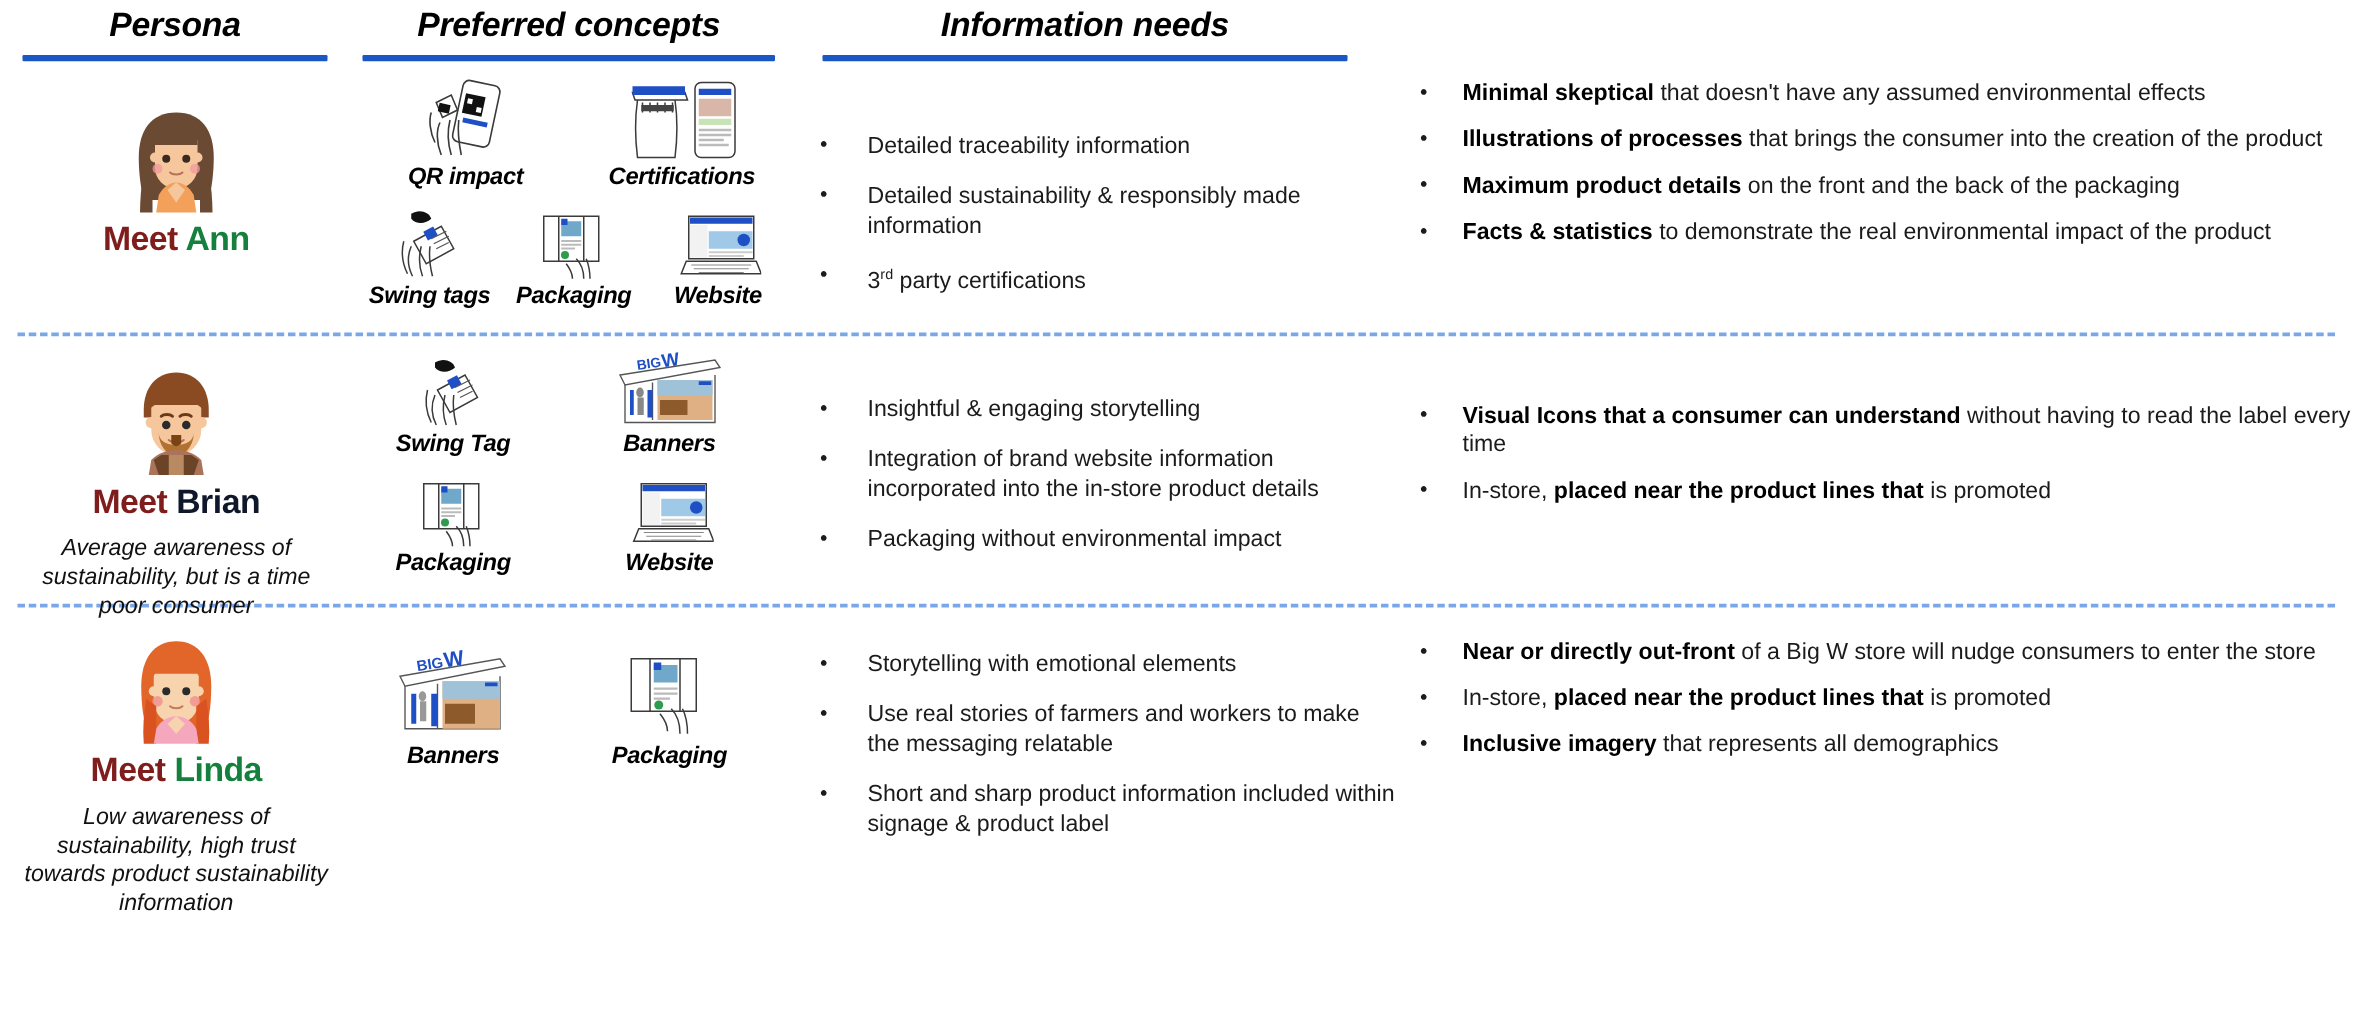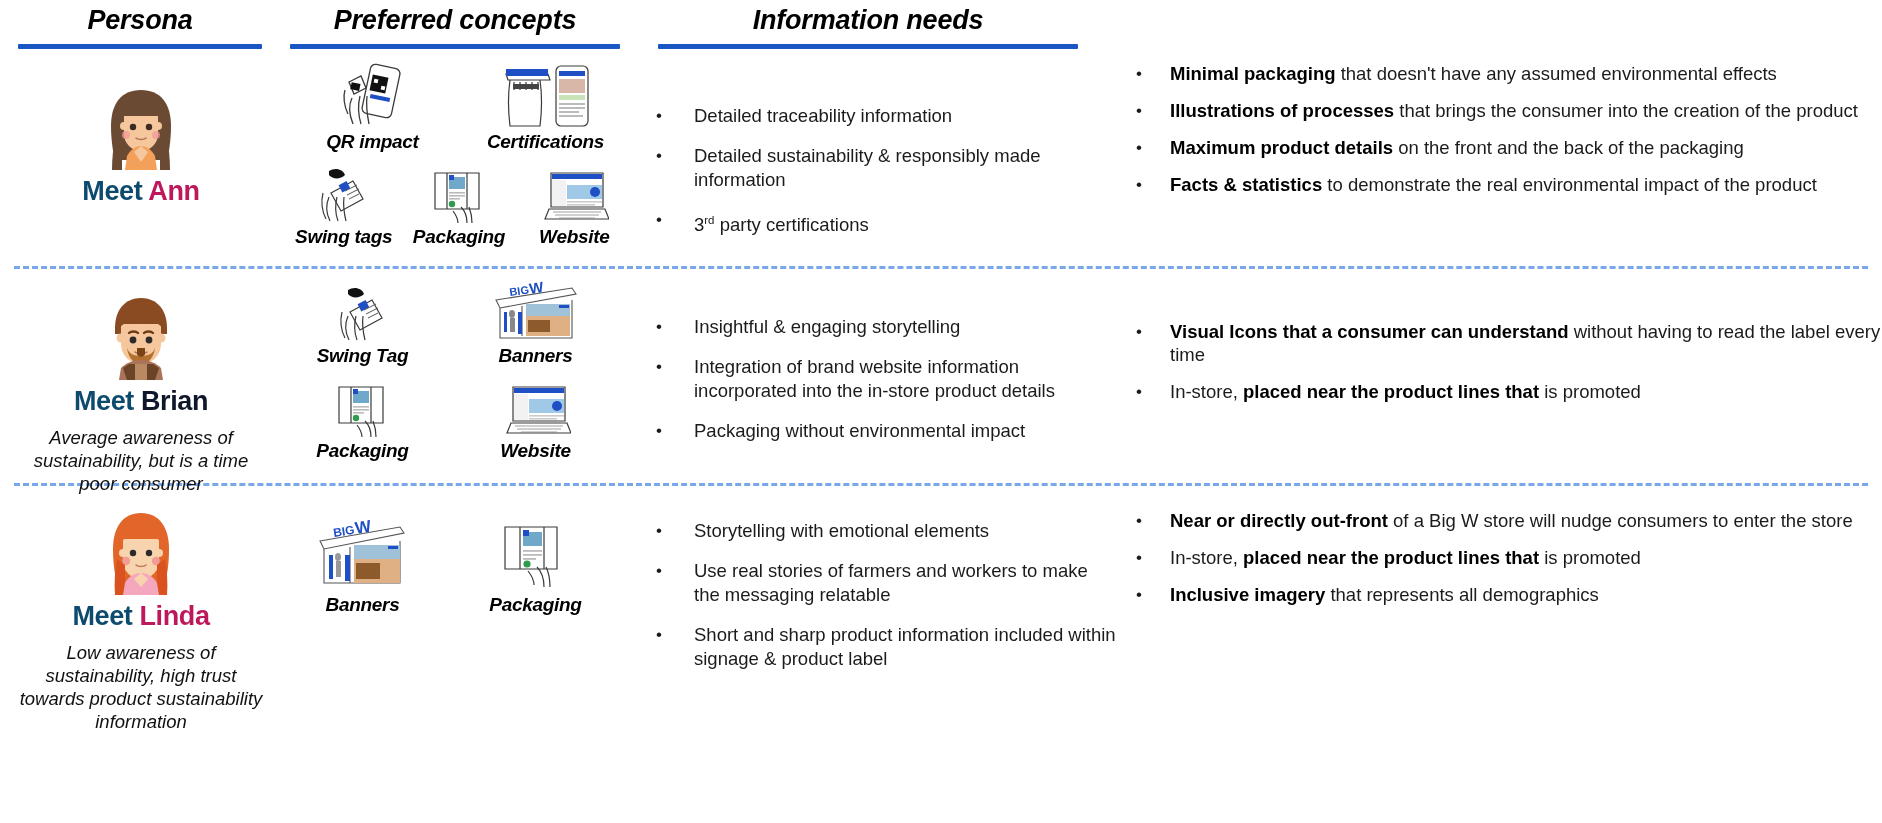--- a/index.html
+++ b/index.html
@@ -43,22 +43,22 @@
   
   .row{position:absolute;left:0;width:1882px;}
   #row-ann{top:56px;height:210px;}
   #row-brian{top:270px;height:213px;}
   #row-linda{top:487px;height:336px;}
 
   
   .persona{position:absolute;left:10px;width:262px;text-align:center;}
   .avatar{width:100px;height:100px;margin:0 auto;display:block;}
   .meet{font-size:27px;font-weight:bold;letter-spacing:-0.4px;margin-top:2px;}
-  .meet .m{color:#0c4a6e;}
-  .meet .n-green{color:#be185d;margin-top:12px;}
+  .meet .m{color:#7f1d1d;}
+  .meet .n-green{color:#15803d;margin-top:12px;}
   .meet .n-orange{color:#0f172a;}
   .persona-desc{
     font-style:italic;font-size:18.5px;line-height:23px;color:#111;
     margin-top:9px;padding:0 4px;
   }
 
   
   .concepts{position:absolute;left:286px;width:346px;}
   .concept-grid{display:flex;flex-wrap:wrap;justify-content:center;}
   .concept{width:50%;box-sizing:border-box;text-align:center;padding:0 2px 4px;}
@@ -254,21 +254,21 @@
     <div class="needs" style="top:48px;">
       <ul class="bullets">
         <li><span class="dot">•</span><span>Detailed traceability information</span></li>
         <li><span class="dot">•</span><span>Detailed sustainability &amp; responsibly made information</span></li>
         <li><span class="dot">•</span><span>3<sup>rd</sup> party certifications</span></li>
       </ul>
     </div>
 
     <div class="messaging" style="top:6px;">
       <ul class="mbullets">
-        <li><span class="dot">•</span><b>Minimal packaging</b><span> that doesn't have any assumed environmental effects</span></li>
+        <li><span class="dot">•</span><b>Minimal skeptical</b><span> that doesn't have any assumed environmental effects</span></li>
         <li><span class="dot">•</span><b>Illustrations of processes</b><span> that brings the consumer into the creation of the product</span></li>
         <li><span class="dot">•</span><b>Maximum product details</b><span> on the front and the back of the packaging</span></li>
         <li><span class="dot">•</span><b>Facts &amp; statistics</b><span> to demonstrate the real environmental impact of the product</span></li>
       </ul>
     </div>
   </div>
 
   <div class="row" id="row-brian">
 
     <div class="persona" style="top:14px;">

